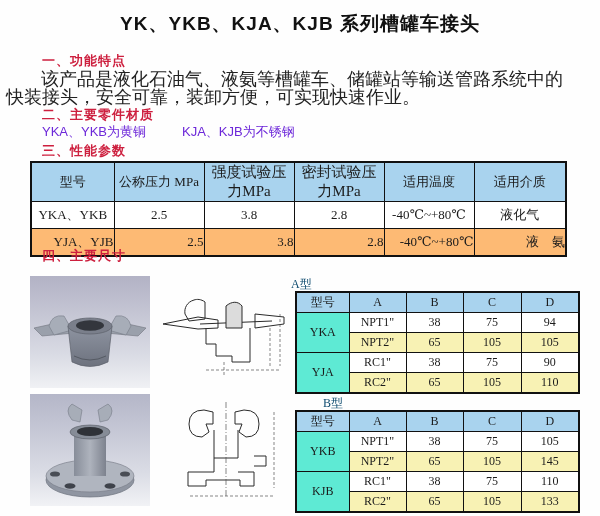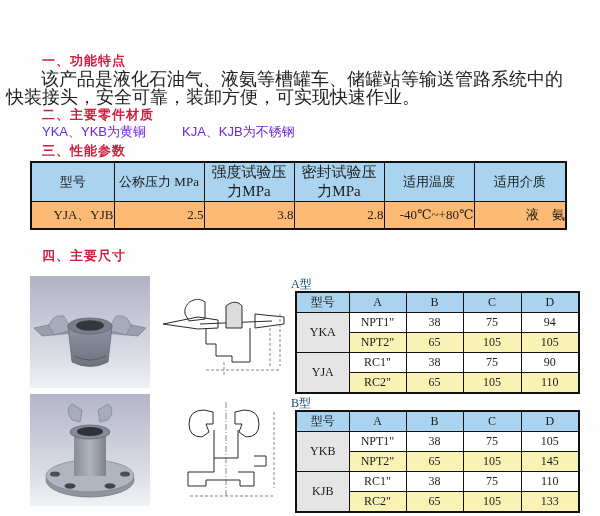--- a/index.html
+++ b/index.html
@@ -39,30 +39,31 @@
     position:absolute; left:291px; font-size:12px;
     font-family:"Liberation Serif","DejaVu Serif",serif; color:#0c4a6e;
   }
   .dim {
     position:absolute; left:295px; width:283px; border:2px solid #111;
     font-family:"Liberation Serif","DejaVu Serif",serif;
   }
   .dim th { background:#a9d3ee; font-weight:normal; font-size:12px; height:19px; }
   .dim td { font-size:12px; height:19px; background:#ffffff; }
   .dim td.yellow { background:#f8f2b4; }
-  .dim td.model { background:#e5e5e5; }
+  .dim td.model { background:#5eead4; }
 
   .photo { position:absolute; width:120px; height:112px; }
   .drawing { position:absolute; }
 </style>
 </head>
 <body>
 
 <div class="page">
 
+  <div class="doc-title">YK、YKB、KJA、KJB 系列槽罐车接头</div>
 
   <div class="sec-heading" style="top:52px;">一、功能特点</div>
   <div class="body-par">该产品是液化石油气、液氨等槽罐车、储罐站等输送管路系统中的快装接头，安全可靠，装卸方便，可实现快速作业。</div>
 
   <div class="sec-heading" style="top:106px;">二、主要零件材质</div>
   <div class="materials">
     <span>YKA、YKB为黄铜</span><span class="gap"></span><span>KJA、KJB为不锈钢</span>
   </div>
 
   <div class="sec-heading" style="top:142px;">三、性能参数</div>
@@ -78,20 +79,28 @@
     </colgroup>
     <tbody>
         <tr>
       <th>型号</th>
       <th>公称压力 MPa</th>
       <th class="small">强度试验压力MPa</th>
       <th class="small">密封试验压力MPa</th>
       <th>适用温度</th>
       <th>适用介质</th>
     </tr>
+    <tr>
+      <td>YKA、YKB</td>
+      <td>2.5</td>
+      <td>3.8</td>
+      <td>2.8</td>
+      <td>-40℃~+80℃</td>
+      <td>液化气</td>
+    </tr>
     <tr class="yellow">
       <td>YJA、YJB</td>
       <td>2.5</td>
       <td>3.8</td>
       <td>2.8</td>
       <td>-40℃~+80℃</td>
       <td>液　氨</td>
     </tr>
   </tbody>
     </table>
@@ -220,21 +229,21 @@
       <path d="M46,58 L46,72 L20,72 L20,86 L38,86 L38,80 L72,80 L72,86 L86,86 L86,72 L70,72"></path>
       <path d="M86,56 l12,0 0,10 -12,0"></path>
     </g>
     <g stroke="#555" stroke-width="0.7" fill="none">
       <line x1="58" y1="2" x2="58" y2="98" stroke-dasharray="6,2,1,2"></line>
       <line x1="106" y1="12" x2="106" y2="88" stroke-dasharray="3,2"></line>
       <line x1="22" y1="96" x2="106" y2="96" stroke-dasharray="3,2"></line>
     </g>
   </svg>
 
-  <div class="dim-label" style="top:395px;">B型</div>
+  <div class="dim-label" style="top:395px;margin-left:32px;">B型</div>
   <table class="dim" style="top:410px;">
     <colgroup>
         <col style="width:53px">
         <col style="width:57px">
         <col style="width:57px">
         <col style="width:58px">
         <col style="width:58px">
       </colgroup>
     <tbody>
         <tr>

